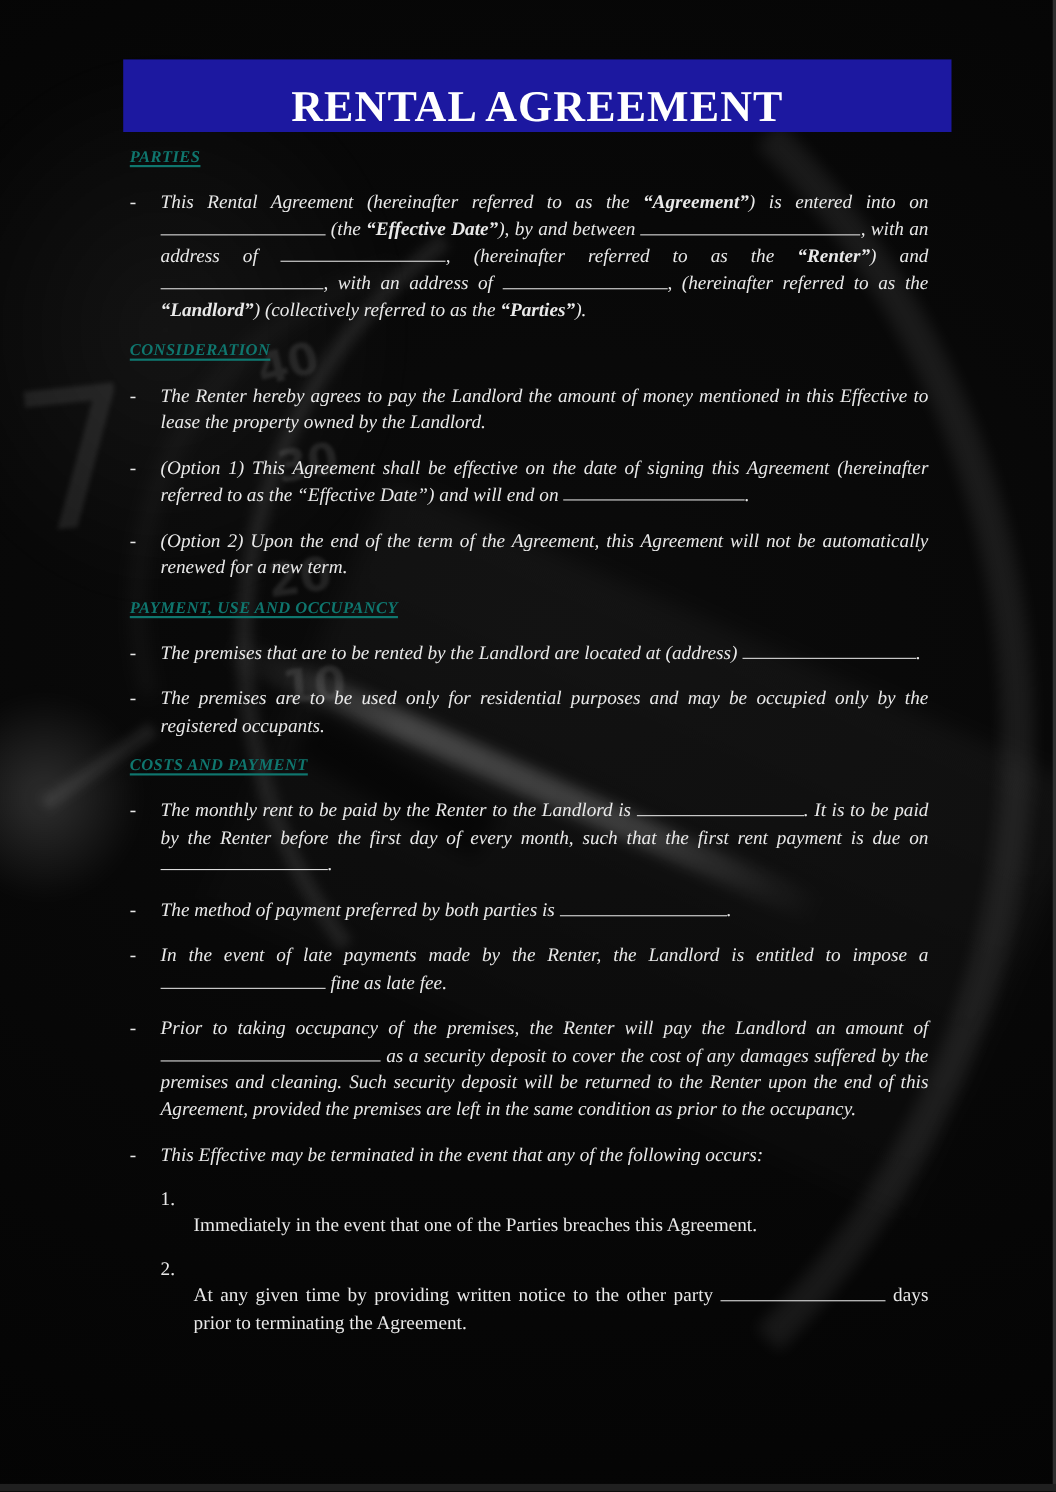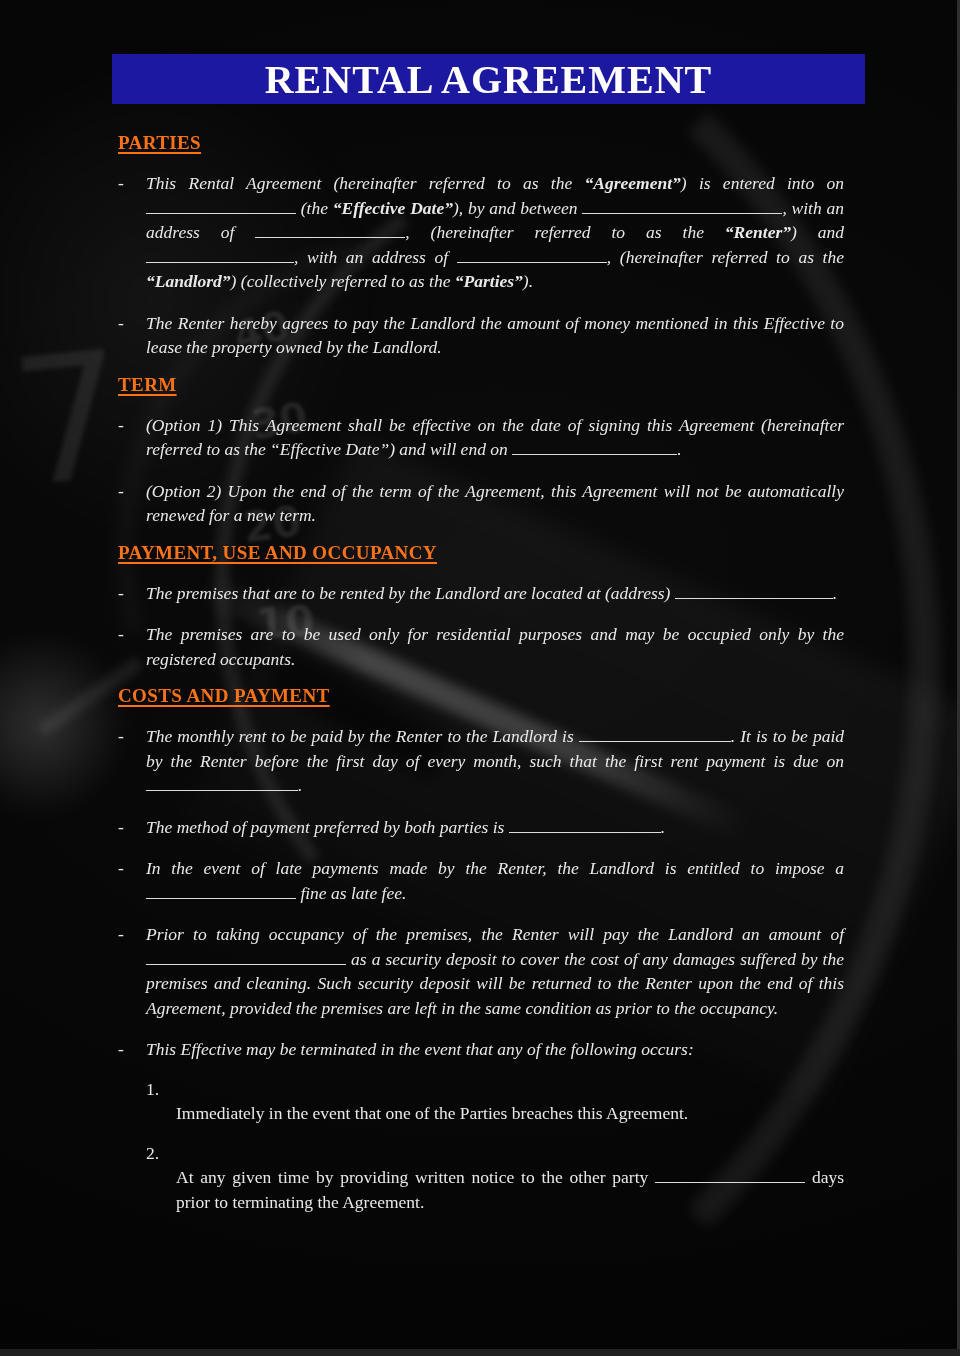--- a/index.html
+++ b/index.html
@@ -38,30 +38,30 @@
     color:rgba(255,255,255,0.10);filter:blur(1.5px);}
   .n7 {left:14px; top:318px;font-size:175px;font-weight:normal;color:rgba(255,255,255,0.085);transform:rotate(-6deg);filter:blur(2px);}
   .n40{left:234px;top:308px;font-size:40px;transform:rotate(-14deg);}
   .n30{left:252px;top:398px;font-size:40px;transform:rotate(-10deg);}
   .n20{left:243px;top:500px;font-size:42px;transform:rotate(-8deg);}
   .n10{left:256px;top:598px;font-size:42px;transform:rotate(-4deg);}
   .edge-right{position:absolute;right:0;top:0;width:3px;height:100%;background:#2f2f2f;}
   .edge-bottom{position:absolute;left:0;bottom:0;width:100%;height:7px;background:#202020;}
 
   
-  .banner{position:absolute;left:112px;top:54px;width:753px;height:50px;
-    background:#1c18a0;display:flex;align-items:center;justify-content:center;}
+  .banner{position:absolute;left:112px;top:54px;width:753px;height:66px;
+    background:#1c18a0;display:flex;align-items:flex-end;justify-content:center;}
   .banner .title{font-size:40px;font-weight:bold;color:#ffffff;letter-spacing:1px;white-space:nowrap;}
 
   
   .content{position:absolute;left:118px;top:120px;width:726px;
     color:#e9e9e9;font-size:17.5px;line-height:24.5px;}
-  .section-heading{font-weight:bold;font-size:19px;line-height:22px;color:#f97316;
+  .section-heading{font-weight:bold;font-size:15px;line-height:22px;color:#0f766e;
     text-decoration:underline;text-underline-offset:3px;text-decoration-thickness:1.5px;
-    letter-spacing:0.4px;margin-top:14px;}
+    letter-spacing:0.4px;margin-top:14px;font-style:italic;}
   section:first-child .section-heading{margin-top:12px;}
   .para{display:flex;margin-top:17px;}
   .para .dash{flex:0 0 28px;}
   .para .ptext{flex:1;text-align:justify;font-style:italic;}
   .numbered{display:flex;margin-left:28px;margin-top:15.5px;}
   .numbered .num{flex:0 0 30px;}
   .numbered .ptext{flex:1;text-align:justify;margin-top:24px;}
   .blank{display:inline-block;border-bottom:1.5px solid #dcdcdc;height:14px;}
   b{font-weight:bold;}
 </style>
@@ -92,27 +92,27 @@
 
 <div class="content" id="sections-root">
     <section>
       <div class="section-heading">PARTIES</div>
       <div class="para">
         <span class="dash">-</span>
         <span class="ptext">This Rental Agreement (hereinafter referred to as the <b>“Agreement”</b>) is entered into on <span class="blank" style="width: 150px;"></span> (the <b>“Effective Date”</b>), by and between <span class="blank" style="width: 200px;"></span>, with an address of <span class="blank" style="width: 150px;"></span>, (hereinafter referred to as the <b>“Renter”</b>) and <span class="blank" style="width: 148px;"></span>, with an address of <span class="blank" style="width: 150px;"></span>, (hereinafter referred to as the <b>“Landlord”</b>) (collectively referred to as the <b>“Parties”</b>).</span>
       </div>
     </section>
     <section>
+      <div class="section-heading">CONSIDERATION</div>
       <div class="para">
         <span class="dash">-</span>
         <span class="ptext">The Renter hereby agrees to pay the Landlord the amount of money mentioned in this Effective to lease the property owned by the Landlord.</span>
       </div>
     </section>
     <section>
-      <div class="section-heading">TERM</div>
       <div class="para">
         <span class="dash">-</span>
         <span class="ptext">(Option 1) This Agreement shall be effective on the date of signing this Agreement (hereinafter referred to as the “Effective Date”) and will end on <span class="blank" style="width: 165px;"></span>.</span>
       </div>
       <div class="para">
         <span class="dash">-</span>
         <span class="ptext">(Option 2) Upon the end of the term of the Agreement, this Agreement will not be automatically renewed for a new term.</span>
       </div>
     </section>
     <section>

